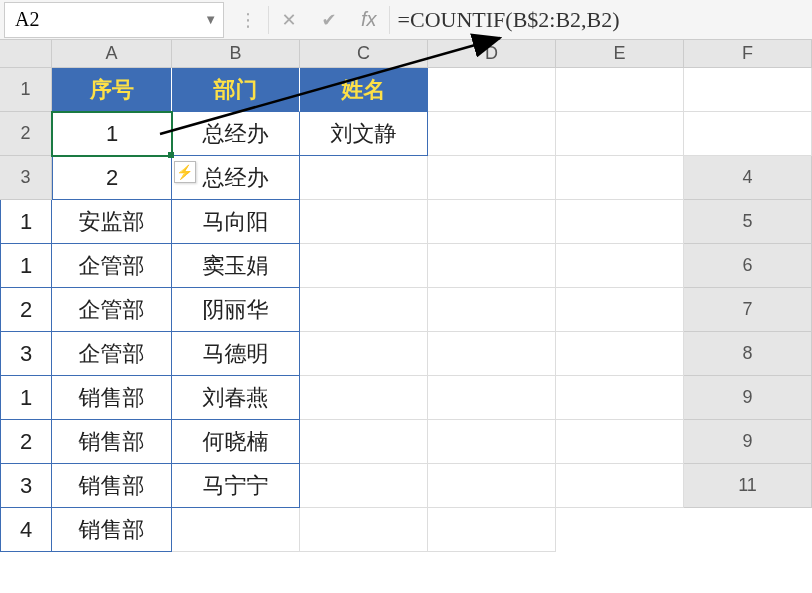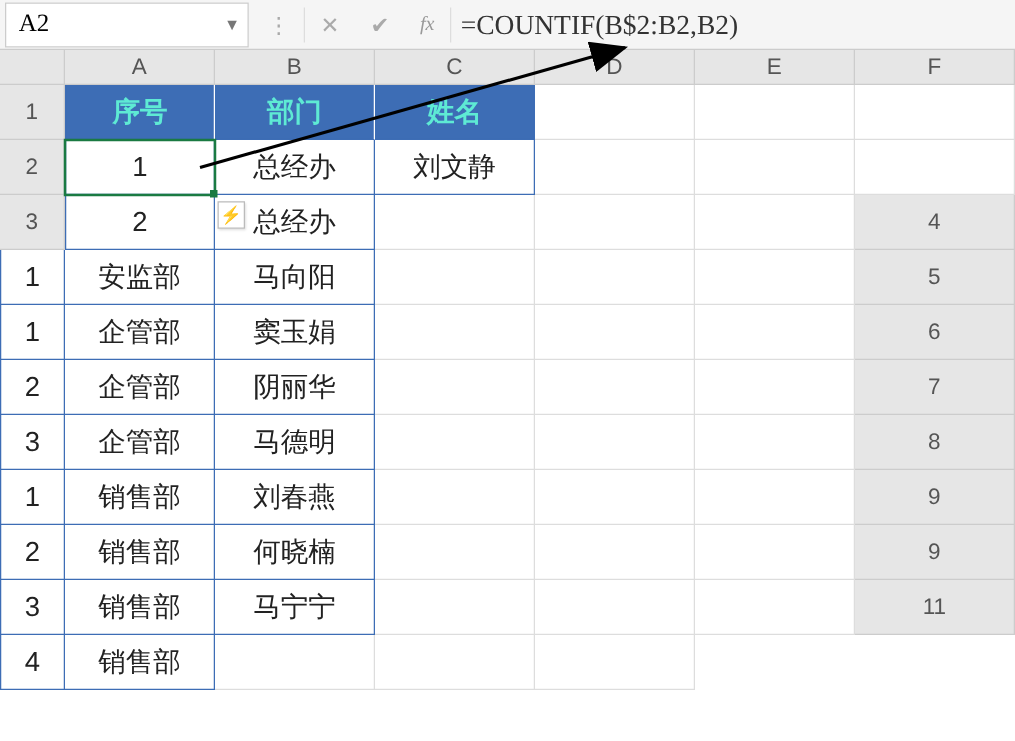--- a/index.html
+++ b/index.html
@@ -12,21 +12,21 @@
     position: relative;
   }
   .formula-bar {
     display: flex;
     align-items: center;
     height: 40px;
     border-bottom: 1px solid #ccc;
     background: #f5f5f5;
   }
   .name-box {
-    width: 195px;
+    width: 220px;
     height: 36px;
     border: 1px solid #ccc;
     background: #fff;
     display: flex;
     align-items: center;
     justify-content: space-between;
     padding: 0 6px 0 10px;
     margin: 2px 4px;
     font-size: 20px;
     font-family: "SimSun", serif;
@@ -44,23 +44,23 @@
     color: #aaa;
     font-size: 18px;
     cursor: pointer;
   }
   .fb-sep {
     width: 1px;
     height: 28px;
     background: #ddd;
   }
   .fx-label {
-    font-family: Liberation Serif, serif;
+    font-family: Liberation Sans, sans-serif;
     font-style: italic;
-    font-size: 16px;
+    font-size: 20px;
     color: #999;
     padding: 0 12px;
   }
   .formula-input {
     flex: 1;
     height: 36px;
     border: none;
     background: transparent;
     font-family: Liberation Serif, serif;
     font-size: 22px;
@@ -110,21 +110,21 @@
     display: flex;
     align-items: center;
     justify-content: center;
     font-size: 22px;
     color: #222;
     background: #fff;
     position: relative;
   }
   .th-cell {
     background: #3d6db5;
-    color: #5eead4;
+    color: #fde047;
     font-weight: bold;
     font-size: 22px;
     border-right: 1px solid #fff;
     border-bottom: 1px solid #3d6db5;
   }
   .data-border {
     border-right: 1px solid #3d6db5;
     border-bottom: 1px solid #3d6db5;
   }
   .col-a-data {

